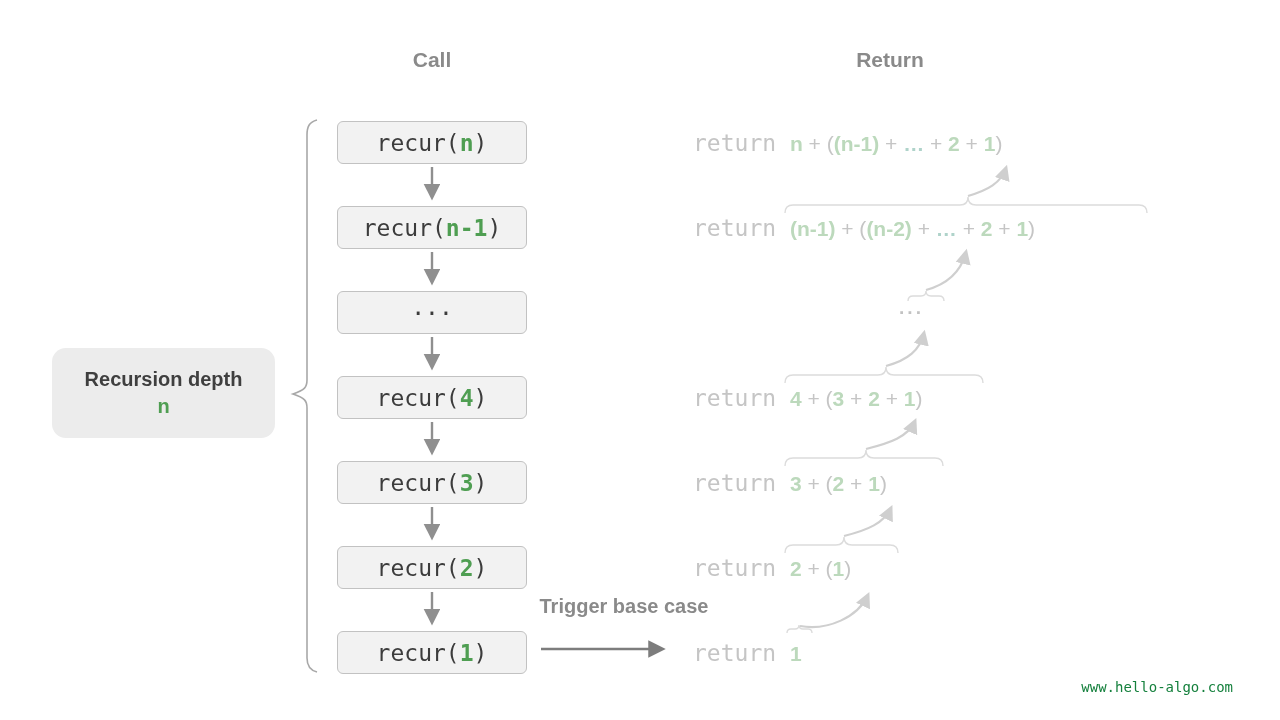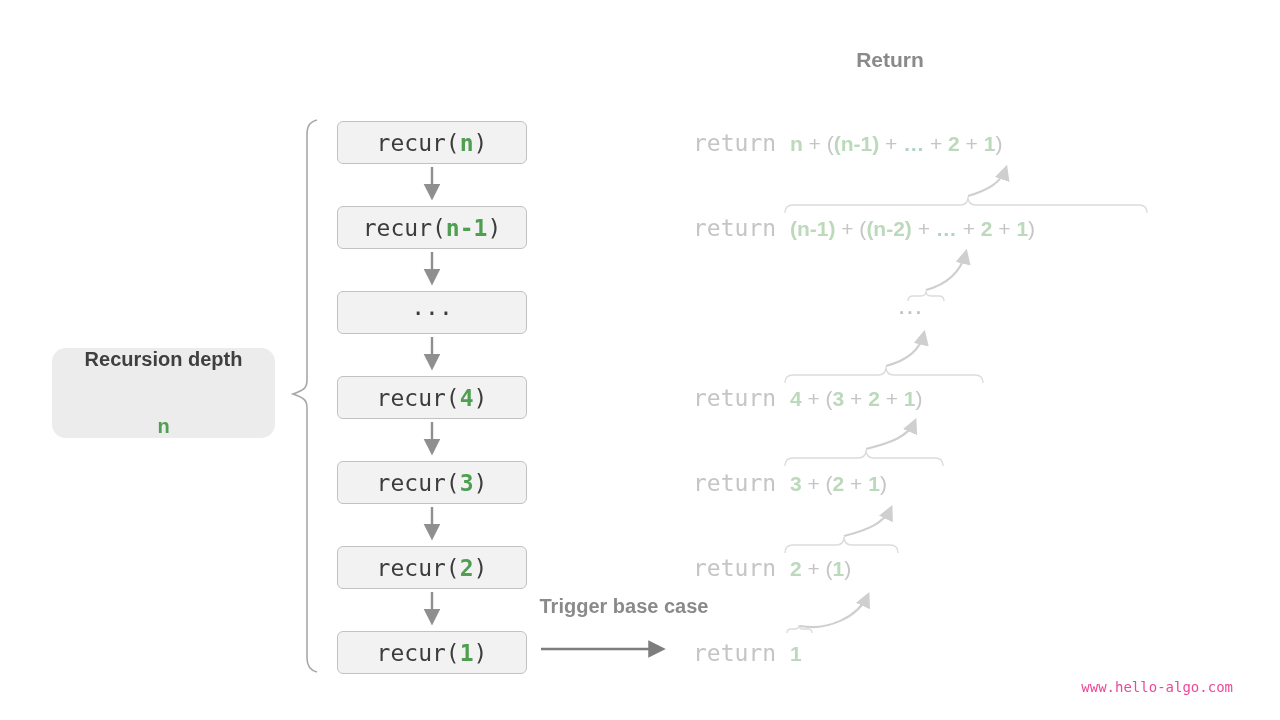--- a/index.html
+++ b/index.html
@@ -21,21 +21,21 @@
     background:#f2f2f2;border:1.5px solid #c2c2c2;border-radius:6px;
     display:flex;align-items:center;justify-content:center;
     font-family:"DejaVu Sans Mono","Liberation Mono",monospace;font-size:23px;
   }
   .tok-fn{color:#3c3c3c;}
   .tok-arg{color:#4f9e52;font-weight:bold;}
 
   .left-label{
     position:absolute;left:52px;top:348px;width:223px;height:90px;
     background:#ececec;border-radius:14px;
-    display:flex;flex-direction:column;align-items:center;justify-content:space-between;gap:4px;
+    display:flex;flex-direction:column;align-items:center;justify-content:center;gap:4px;
   }
   .left-label .l1{font-size:20px;font-weight:bold;color:#3f3f3f;}
   .left-label .l2{font-size:20px;font-weight:bold;color:#4f9e52;}
 
   .return-row{
     position:absolute;left:693px;transform:translateY(-50%);
     white-space:pre;display:flex;align-items:baseline;
   }
   .tok-kw{font-family:"DejaVu Sans Mono","Liberation Mono",monospace;font-size:23px;color:#c5c5c5;}
   .tok-op{font-family:"Liberation Sans",sans-serif;font-size:21px;color:#c5c5c5;}
@@ -43,21 +43,21 @@
   .tok-dots{font-family:"Liberation Sans",sans-serif;font-size:21px;font-weight:bold;color:#afd3ca;}
   .tok-ellipsis{font-family:"Liberation Sans",sans-serif;font-size:19px;font-weight:bold;color:#c2c2c2;letter-spacing:2px;}
 
   .trigger-label{
     position:absolute;left:524px;top:595px;width:200px;text-align:center;
     font-size:20px;font-weight:bold;color:#8a8a8a;
   }
   .watermark{
     position:absolute;top:679px;right:47px;
     font-family:"DejaVu Sans Mono","Liberation Mono",monospace;
-    font-size:14px;color:#ec4899;
+    font-size:14px;color:#15803d;
   }
 </style>
 </head>
 <body>
 
 <div id="canvas">
 
   <svg class="layer">
     <defs>
       <marker id="ah-mid" orient="auto" markerWidth="10" markerHeight="10" refX="5.5" refY="3.5">
@@ -97,20 +97,21 @@
     <g fill="none" stroke="#cfcfcf" stroke-width="2.2">
       <path d="M 968,196 C 988,190 1001,183 1006,168" marker-end="url(#ah-light)"></path>
       <path d="M 926,290 C 948,284 961,272 966,252" marker-end="url(#ah-light)"></path>
       <path d="M 886,366 C 908,360 920,350 924,333" marker-end="url(#ah-light)"></path>
       <path d="M 866,449 C 890,443 908,437 915,421" marker-end="url(#ah-light)"></path>
       <path d="M 844,536 C 868,530 884,523 891,508" marker-end="url(#ah-light)"></path>
       <path d="M 800,626 C 828,631 858,617 868,595" marker-end="url(#ah-light)"></path>
     </g>
   </svg>
 
+  <div class="col-header" id="call-header">Call</div>
   <div class="col-header" id="return-header">Return</div>
 
   <div class="left-label">
     <div class="l1">Recursion depth</div>
     <div class="l2">n</div>
   </div>
 
   <div>
       <div class="call-box" style="top: 121px;">
         <span class="tok-fn">recur(</span>

